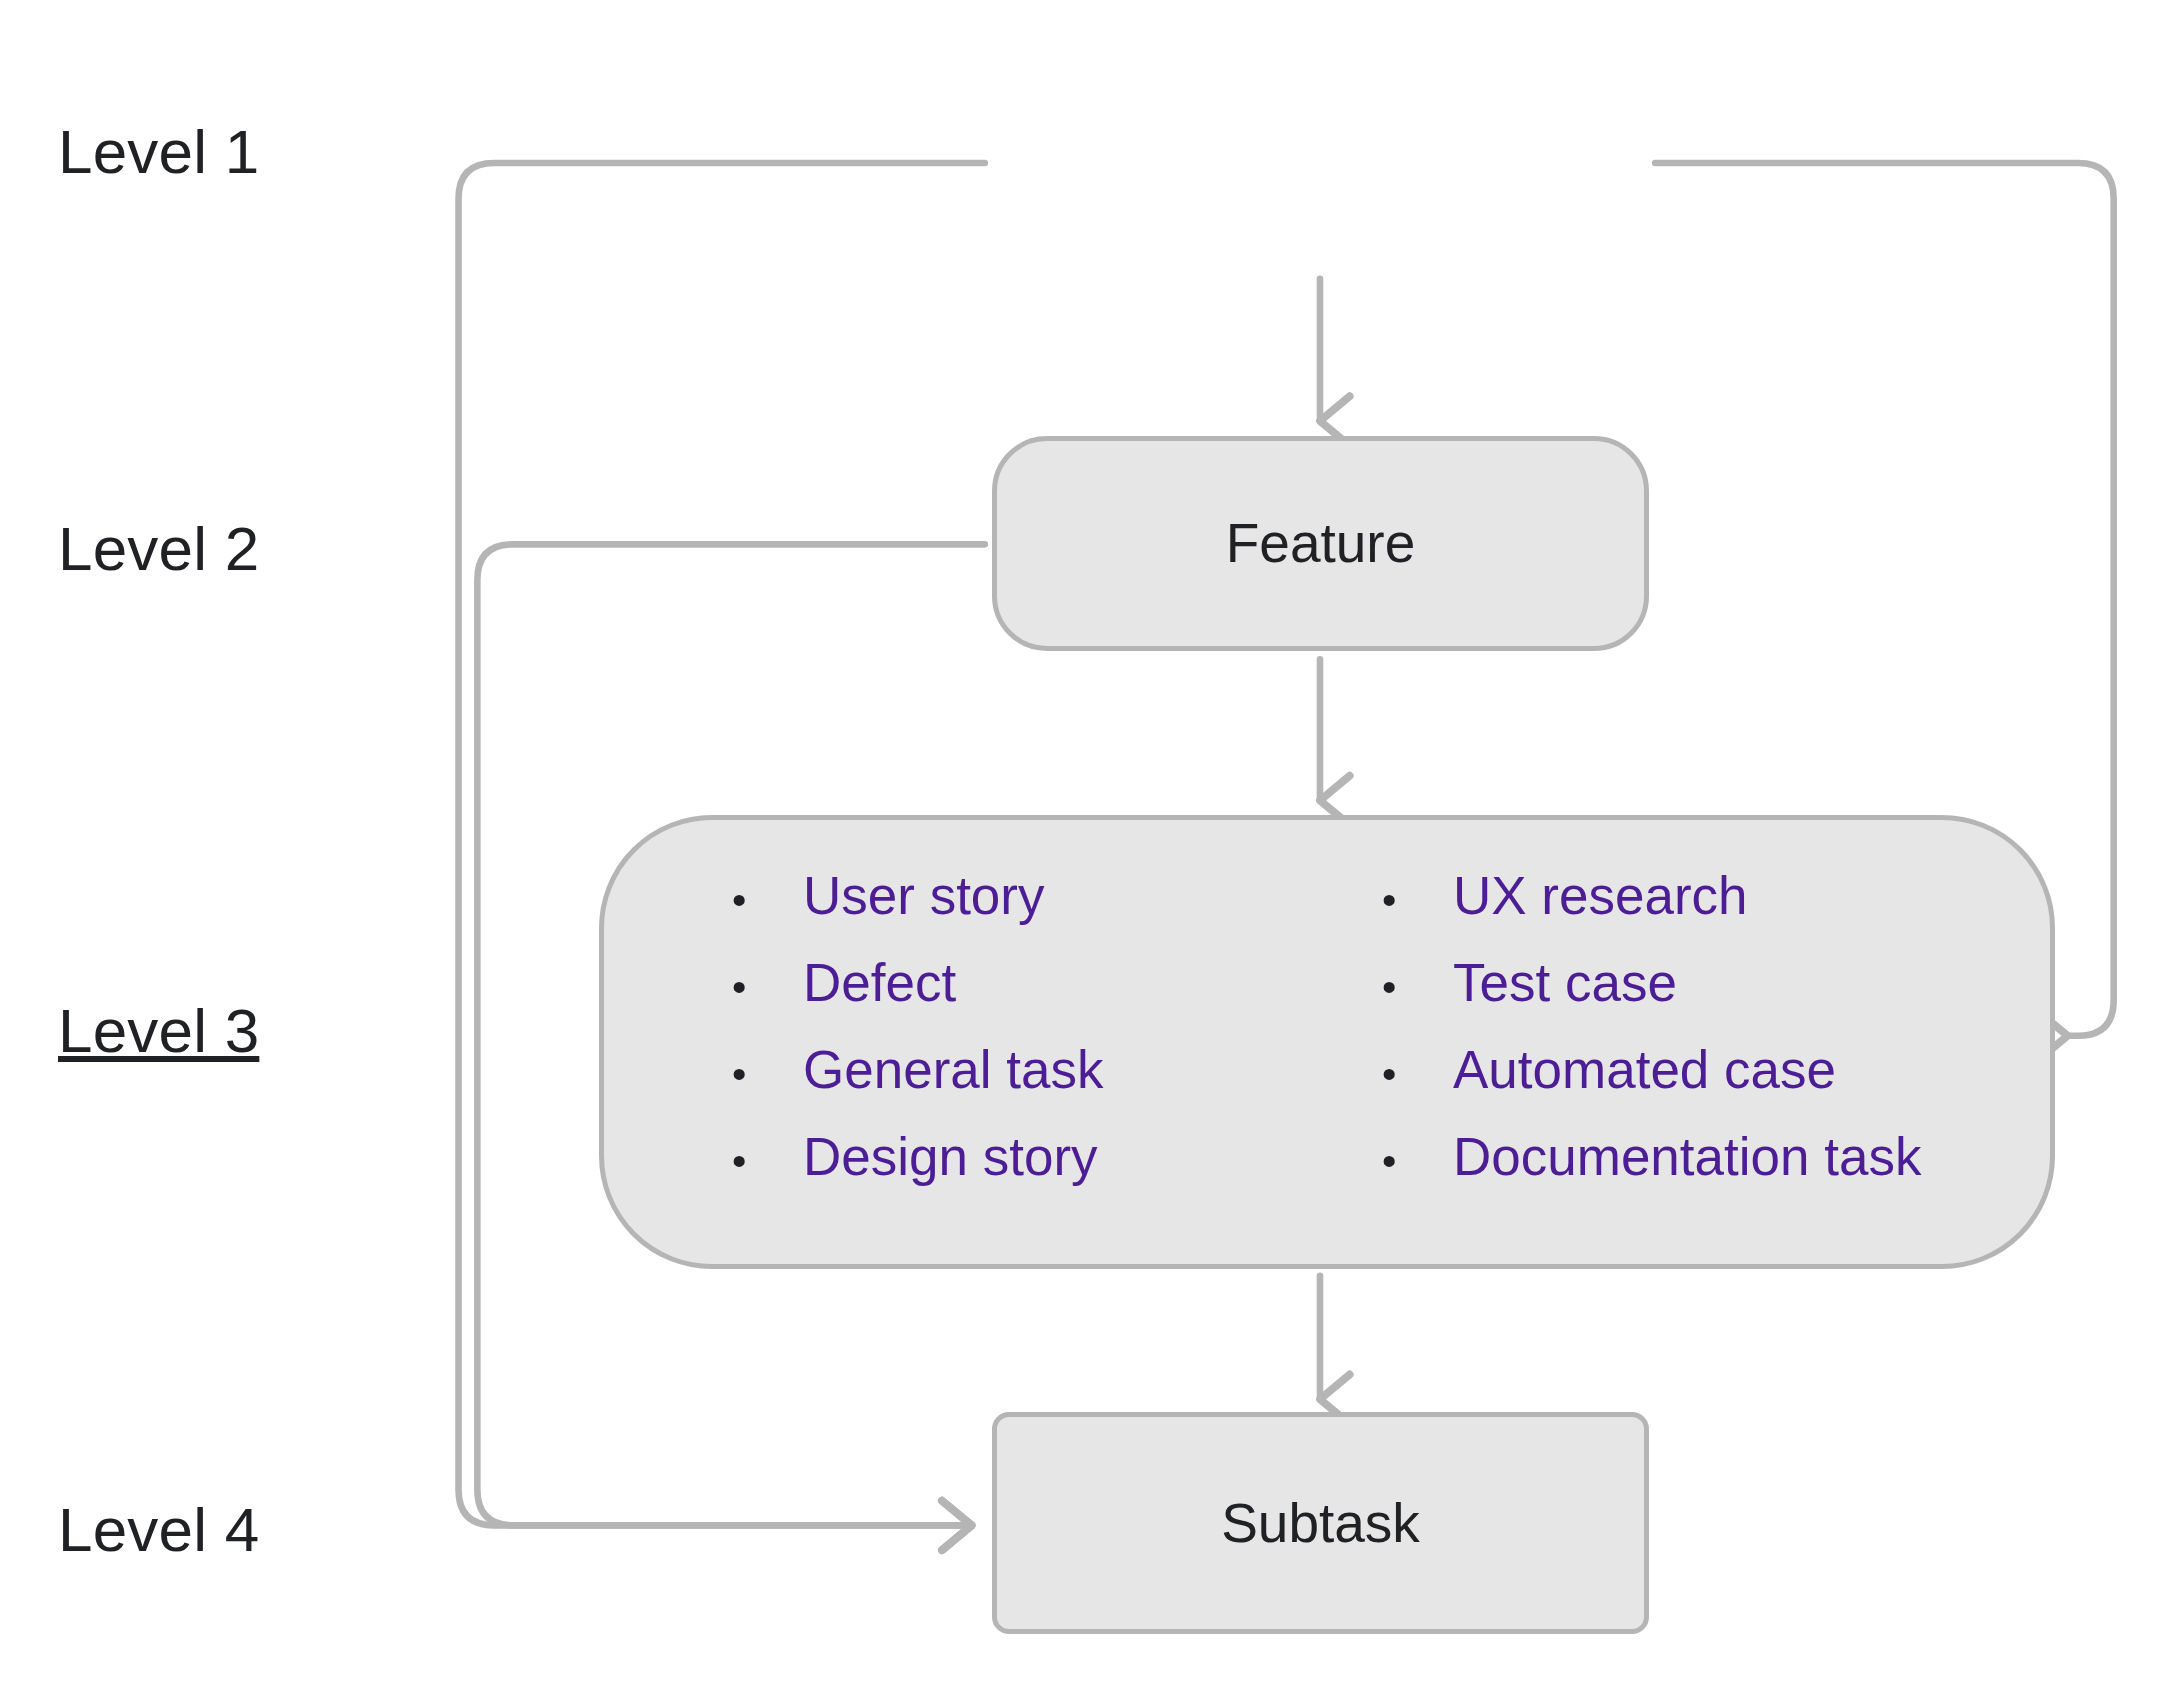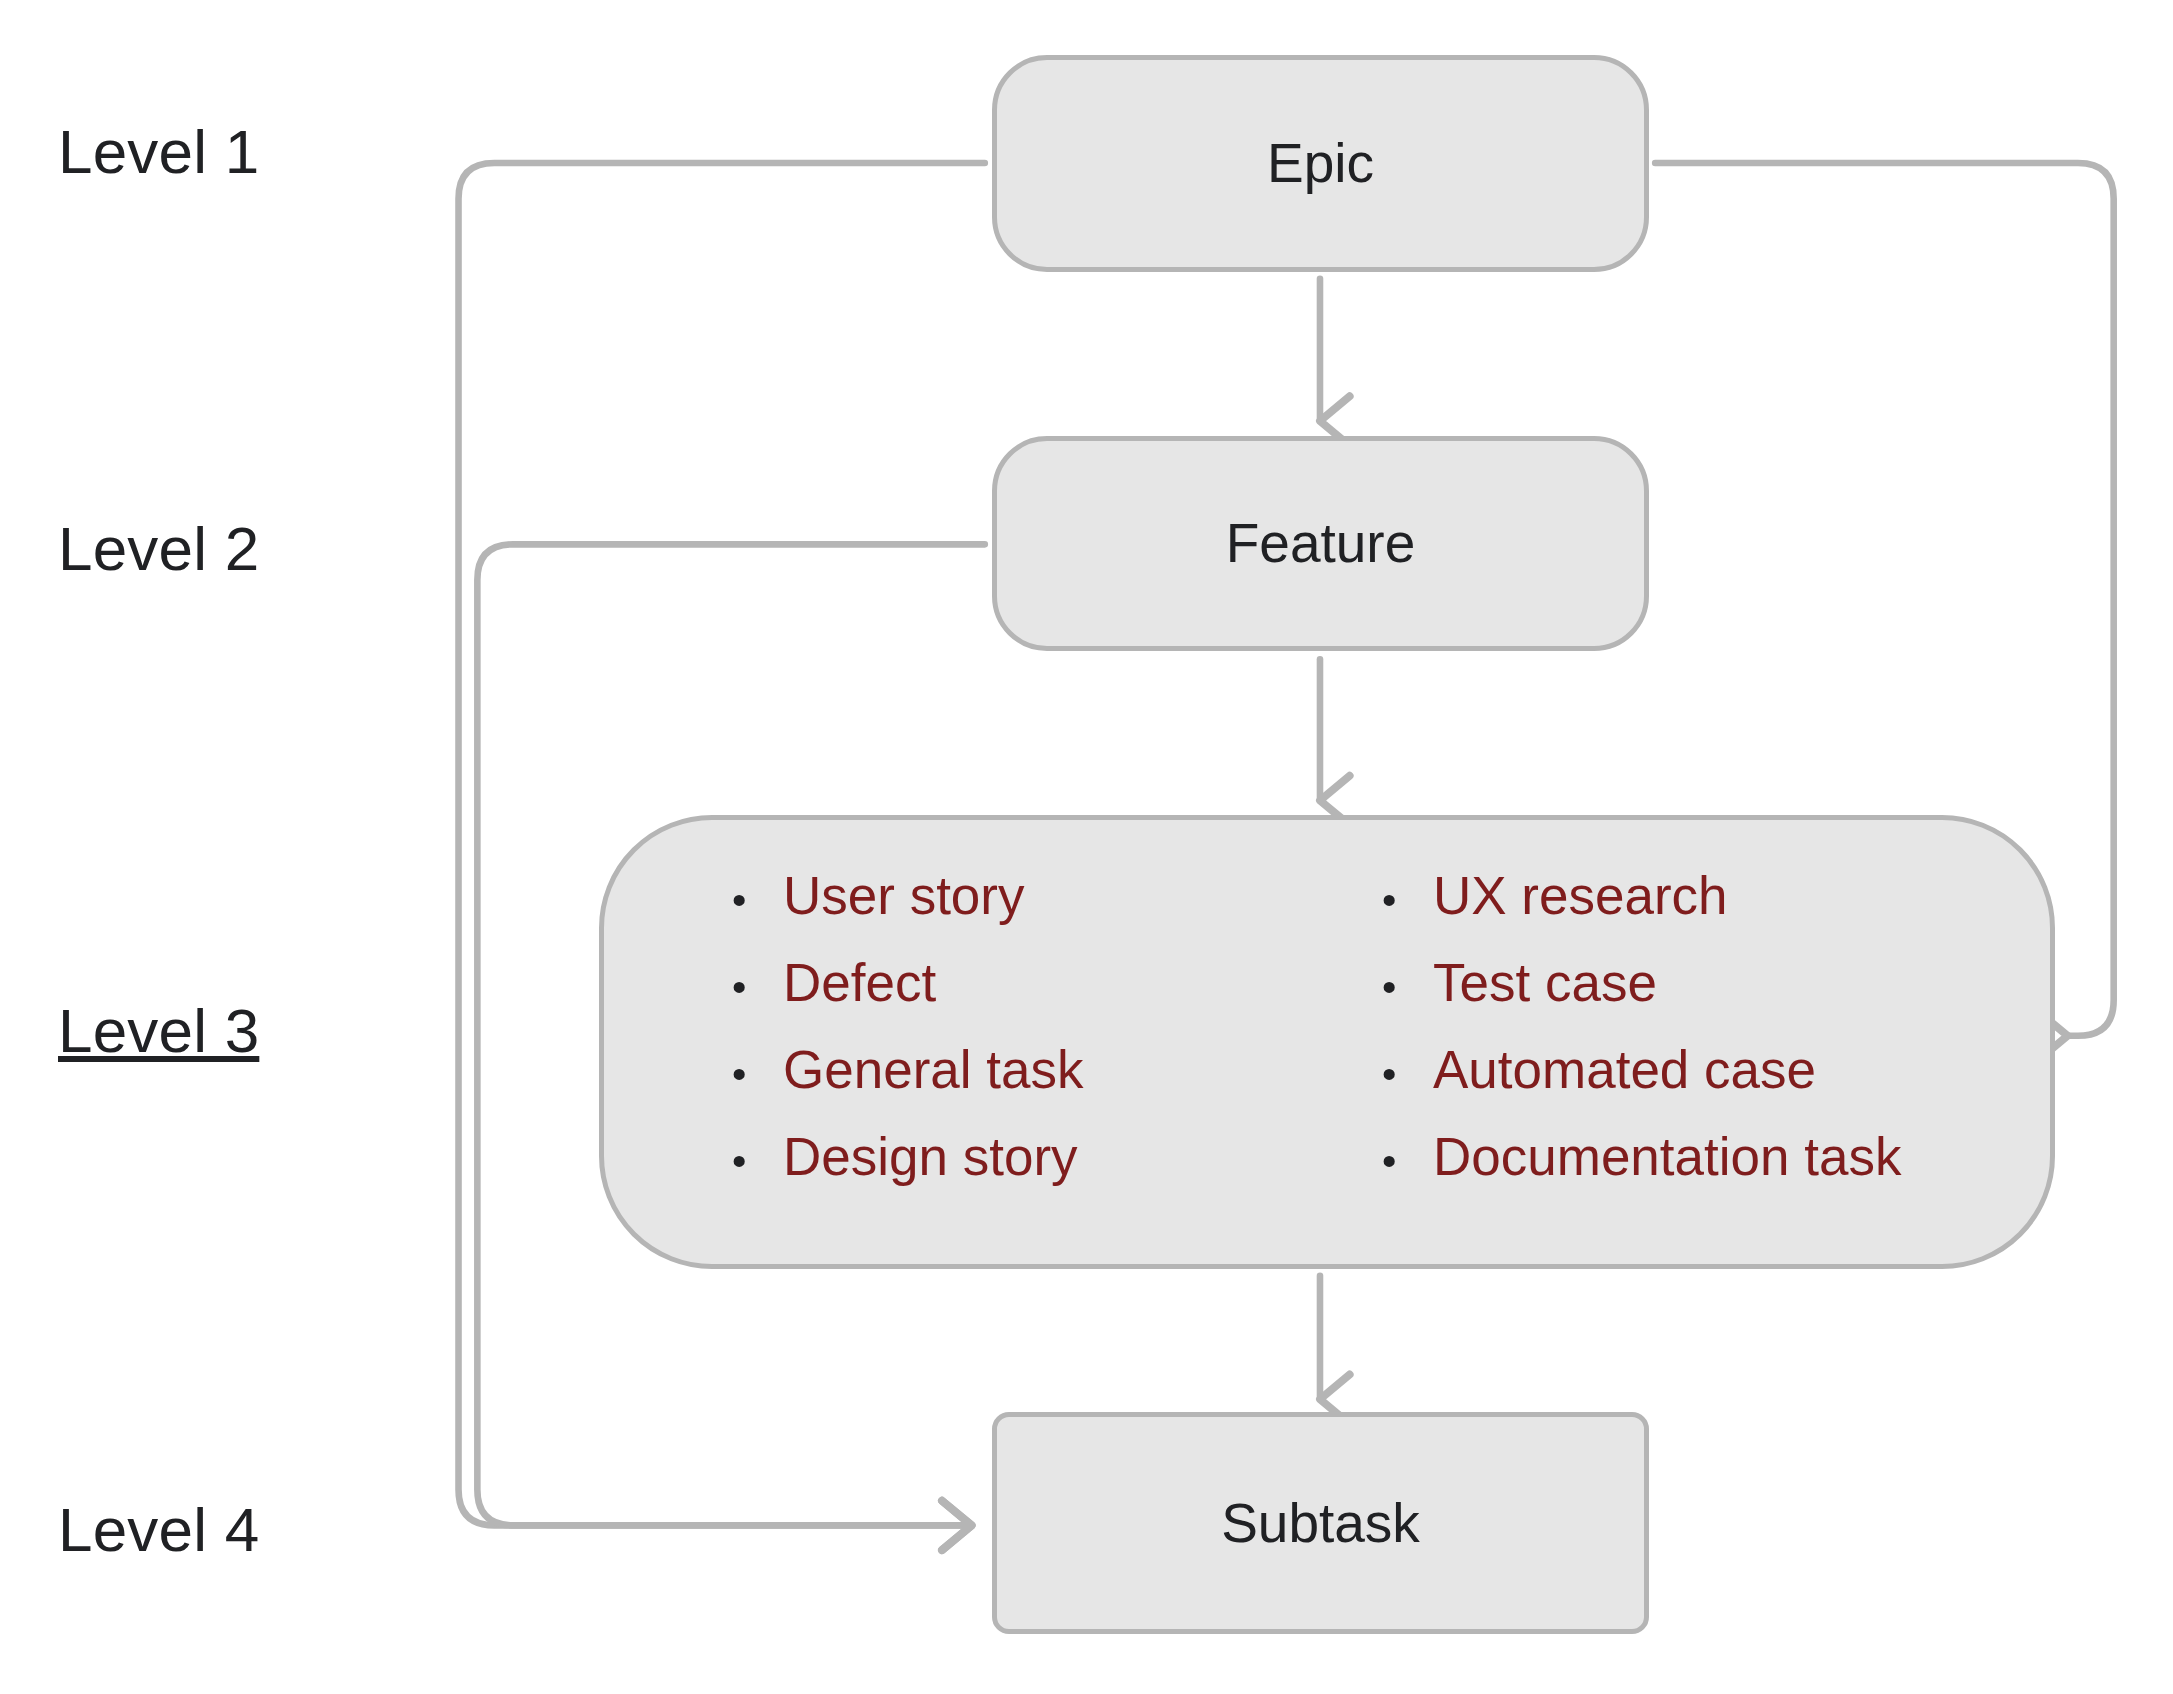--- a/index.html
+++ b/index.html
@@ -108,21 +108,22 @@
   }
   .l3-bullet {
     width: 51px;
     flex: 0 0 51px;
     color: #202124;
     font-size: 41px;
     line-height: 1;
     text-align: left;
   }
   .l3-text {
-    color: #7f1d1d;
+    color: #4c1d95;
+    margin-left: 20px;
   }
 </style>
 </head>
 <body>
 
 <div id="diagram">
 
   <svg class="connectors" viewBox="0 0 2308 1800" aria-hidden="true">
     <defs>
       <marker id="arrow-down" viewBox="0 0 12 12" refX="6" refY="9" markerWidth="9" markerHeight="9" orient="auto">
@@ -149,23 +150,20 @@
 
       <path d="M 1758 173 L 2207 173 Q 2245 173 2245 211 L 2245 1062 Q 2245 1100 2207 1100 L 2196 1100" marker-end="url(#arrow-left)"></path>
     </g>
   </svg>
 
   <div class="level-label" style="left:58px; top:121px;">Level 1</div>
   <div class="level-label" style="left:58px; top:518px;">Level 2</div>
   <div class="level-label" style="left:58px; top:1000px;text-decoration:underline;">Level 3</div>
   <div class="level-label" style="left:58px; top:1499px;">Level 4</div>
 
-  <div class="node" id="node-epic">
-    <span class="node-label">Epic</span>
-  </div>
 
   <div class="node" id="node-feature">
     <span class="node-label">Feature</span>
   </div>
 
   <div class="node" id="node-level3">
     <div class="l3-columns">
       <div class="l3-col left">
         <div class="l3-item">
           <span class="l3-bullet">•</span>

